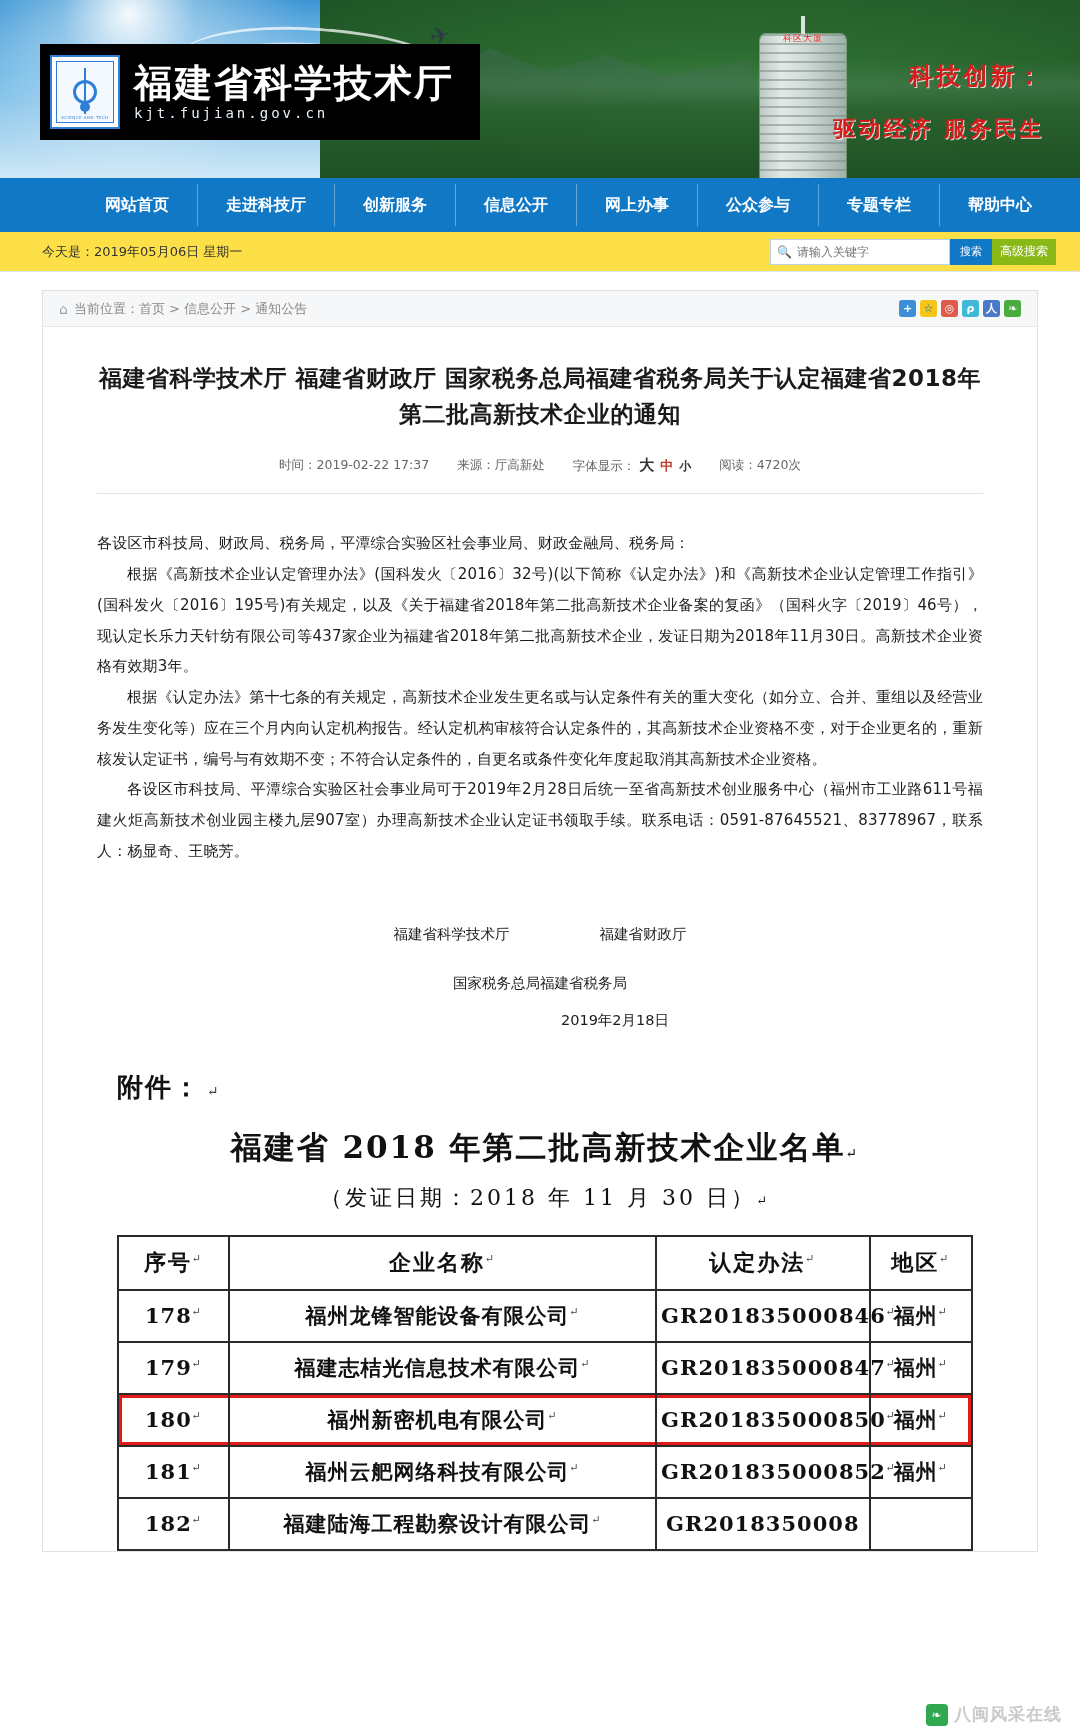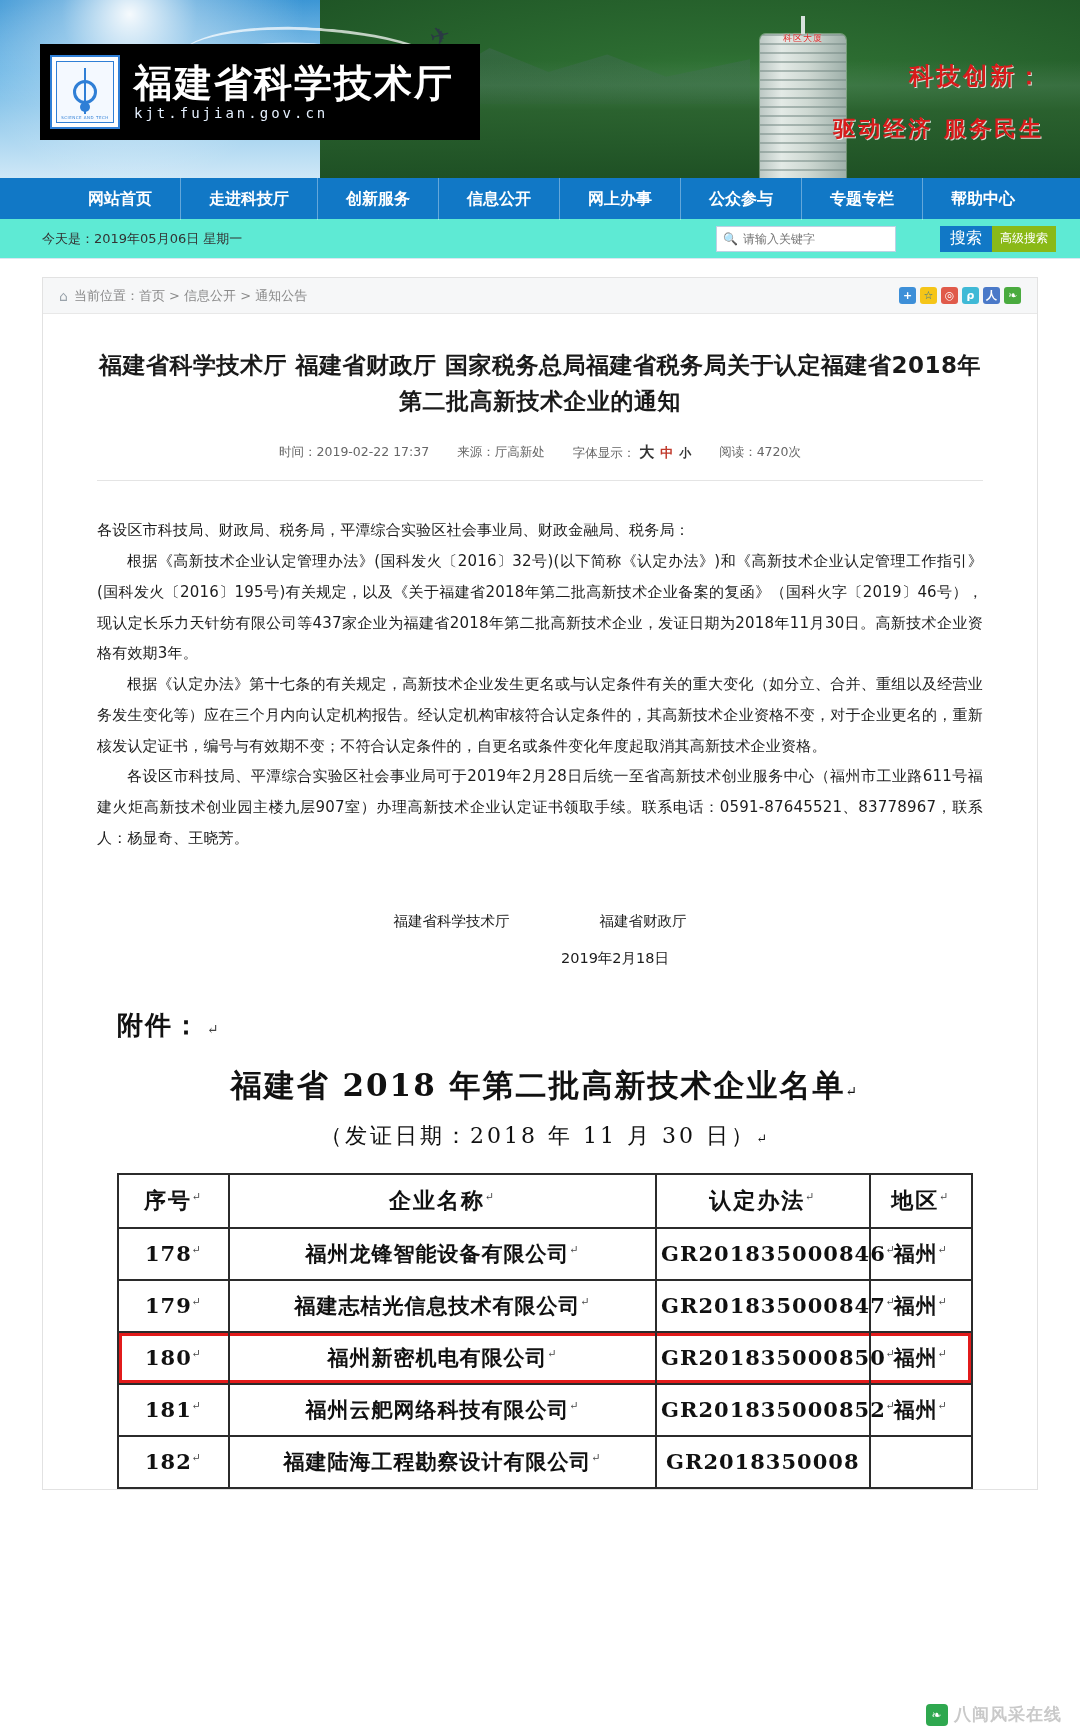--- a/index.html
+++ b/index.html
@@ -127,59 +127,58 @@
     position: absolute; right: 36px; top: 58px;
     text-align: right; color: #d81b1b;
     font-weight: 700; line-height: 1.5;
     text-shadow: 1px 1px 0 rgba(255,255,255,.8);
   }
   .slogan-1 { font-size: 24px; letter-spacing: 3px; }
   .slogan-2 { font-size: 22px; letter-spacing: 3px; margin-top: 18px; }
 
   
   .nav {
-    width: 1080px; height: 41px;
+    width: 1080px; height: 54px;
     background: #1178c6;
     display: flex; align-items: center;
-    padding-left: 60px;
+    padding-left: 77px;
   }
   .nav-item {
     color: #ffffff; font-size: 16px; font-weight: 700;
     padding: 0 28px; line-height: 42px; cursor: pointer;
     border-right: 1px solid rgba(255,255,255,.35);
     white-space: nowrap;
   }
   .nav-item:last-child { border-right: none; }
 
   
   .subbar {
     width: 1080px; height: 40px;
-    background: #5eead4;
+    background: #fde047;
     display: flex; align-items: center; justify-content: space-between;
     padding: 0 24px 0 42px;
     border-bottom: 1px solid #dbe6f2;
   }
   .today { font-size: 13px; color: #333; }
   .search-wrap { display: flex; align-items: center; height: 26px; }
   .search-box {
     display: flex; align-items: center;
     width: 180px; height: 26px; background: #fff;
     border: 1px solid #bdd1e4; padding: 0 6px; gap: 5px;
   }
   .search-input {
     border: none; outline: none; width: 100%;
     font-size: 12px; color: #999;
     font-family: "DejaVu Sans", "Liberation Sans", sans-serif;
     background: transparent;
   }
   .btn-search {
     height: 26px; background: #1178c6; color: #fff; border: none;
-    font-size: 16px; padding: 0 10px; cursor: pointer;
-    font-family: "DejaVu Sans", "Liberation Sans", sans-serif;
-    margin-left: 44px;
+    font-size: 11px; padding: 0 10px; cursor: pointer;
+    font-family: "DejaVu Sans", "Liberation Sans", sans-serif;
   }
   .btn-adv {
     height: 26px; background: #8ab917; color: #fff; border: none;
     font-size: 12px; padding: 0 8px; cursor: pointer;
     font-family: "DejaVu Sans", "Liberation Sans", sans-serif;
   }
 
   
   .page { width: 1080px; background: #ffffff; padding: 18px 42px 0; }
   .card { border: 1px solid #e2e2e2; background: #fff; }
@@ -393,20 +392,21 @@
         <p class="indent">根据《高新技术企业认定管理办法》(国科发火〔2016〕32号)(以下简称《认定办法》)和《高新技术企业认定管理工作指引》(国科发火〔2016〕195号)有关规定，以及《关于福建省2018年第二批高新技术企业备案的复函》（国科火字〔2019〕46号），现认定长乐力天针纺有限公司等437家企业为福建省2018年第二批高新技术企业，发证日期为2018年11月30日。高新技术企业资格有效期3年。</p>
         <p class="indent">根据《认定办法》第十七条的有关规定，高新技术企业发生更名或与认定条件有关的重大变化（如分立、合并、重组以及经营业务发生变化等）应在三个月内向认定机构报告。经认定机构审核符合认定条件的，其高新技术企业资格不变，对于企业更名的，重新核发认定证书，编号与有效期不变；不符合认定条件的，自更名或条件变化年度起取消其高新技术企业资格。</p>
         <p class="indent">各设区市科技局、平潭综合实验区社会事业局可于2019年2月28日后统一至省高新技术创业服务中心（福州市工业路611号福建火炬高新技术创业园主楼九层907室）办理高新技术企业认定证书领取手续。联系电话：0591-87645521、83778967，联系人：杨显奇、王晓芳。</p>
         <div class="spacer-24"></div>
       </div>
 
       <div class="sign-row">
         <span>福建省科学技术厅</span>
         <span>福建省财政厅</span>
       </div>
+      <div class="sign-center">国家税务总局福建省税务局</div>
       <div class="sign-date">2019年2月18日</div>
 
       <div class="attach">
         <div class="attach-label">
           <span>附件：</span><span class="cr">↵</span>
         </div>
 
         <div class="attach-title">
           <span>福建省 2018 年第二批高新技术企业名单</span><span class="cr">↵</span>
         </div>

